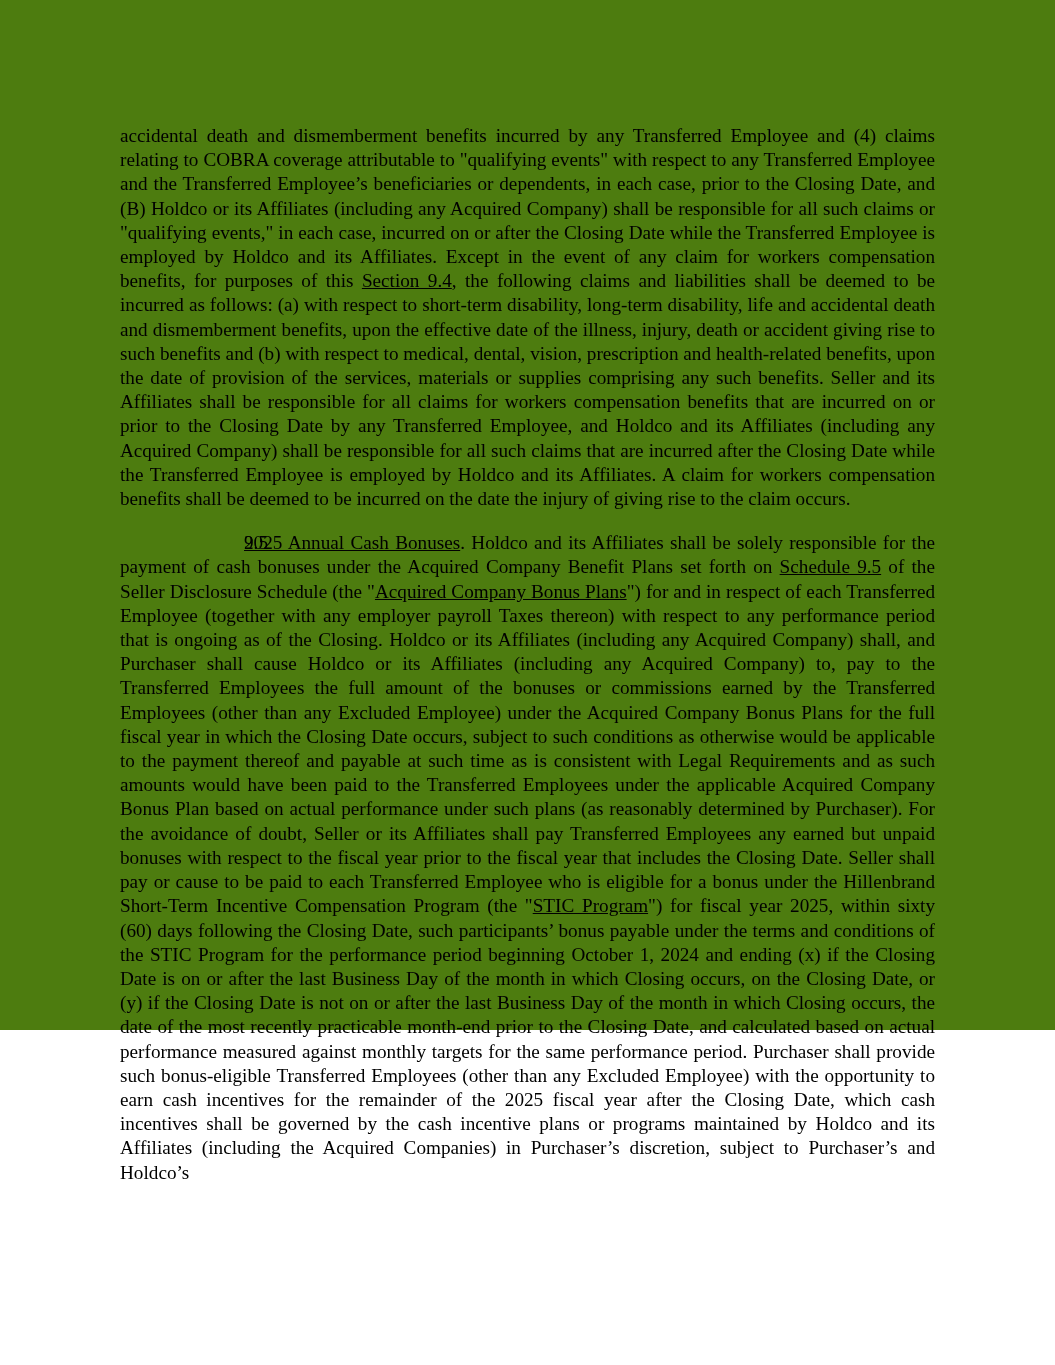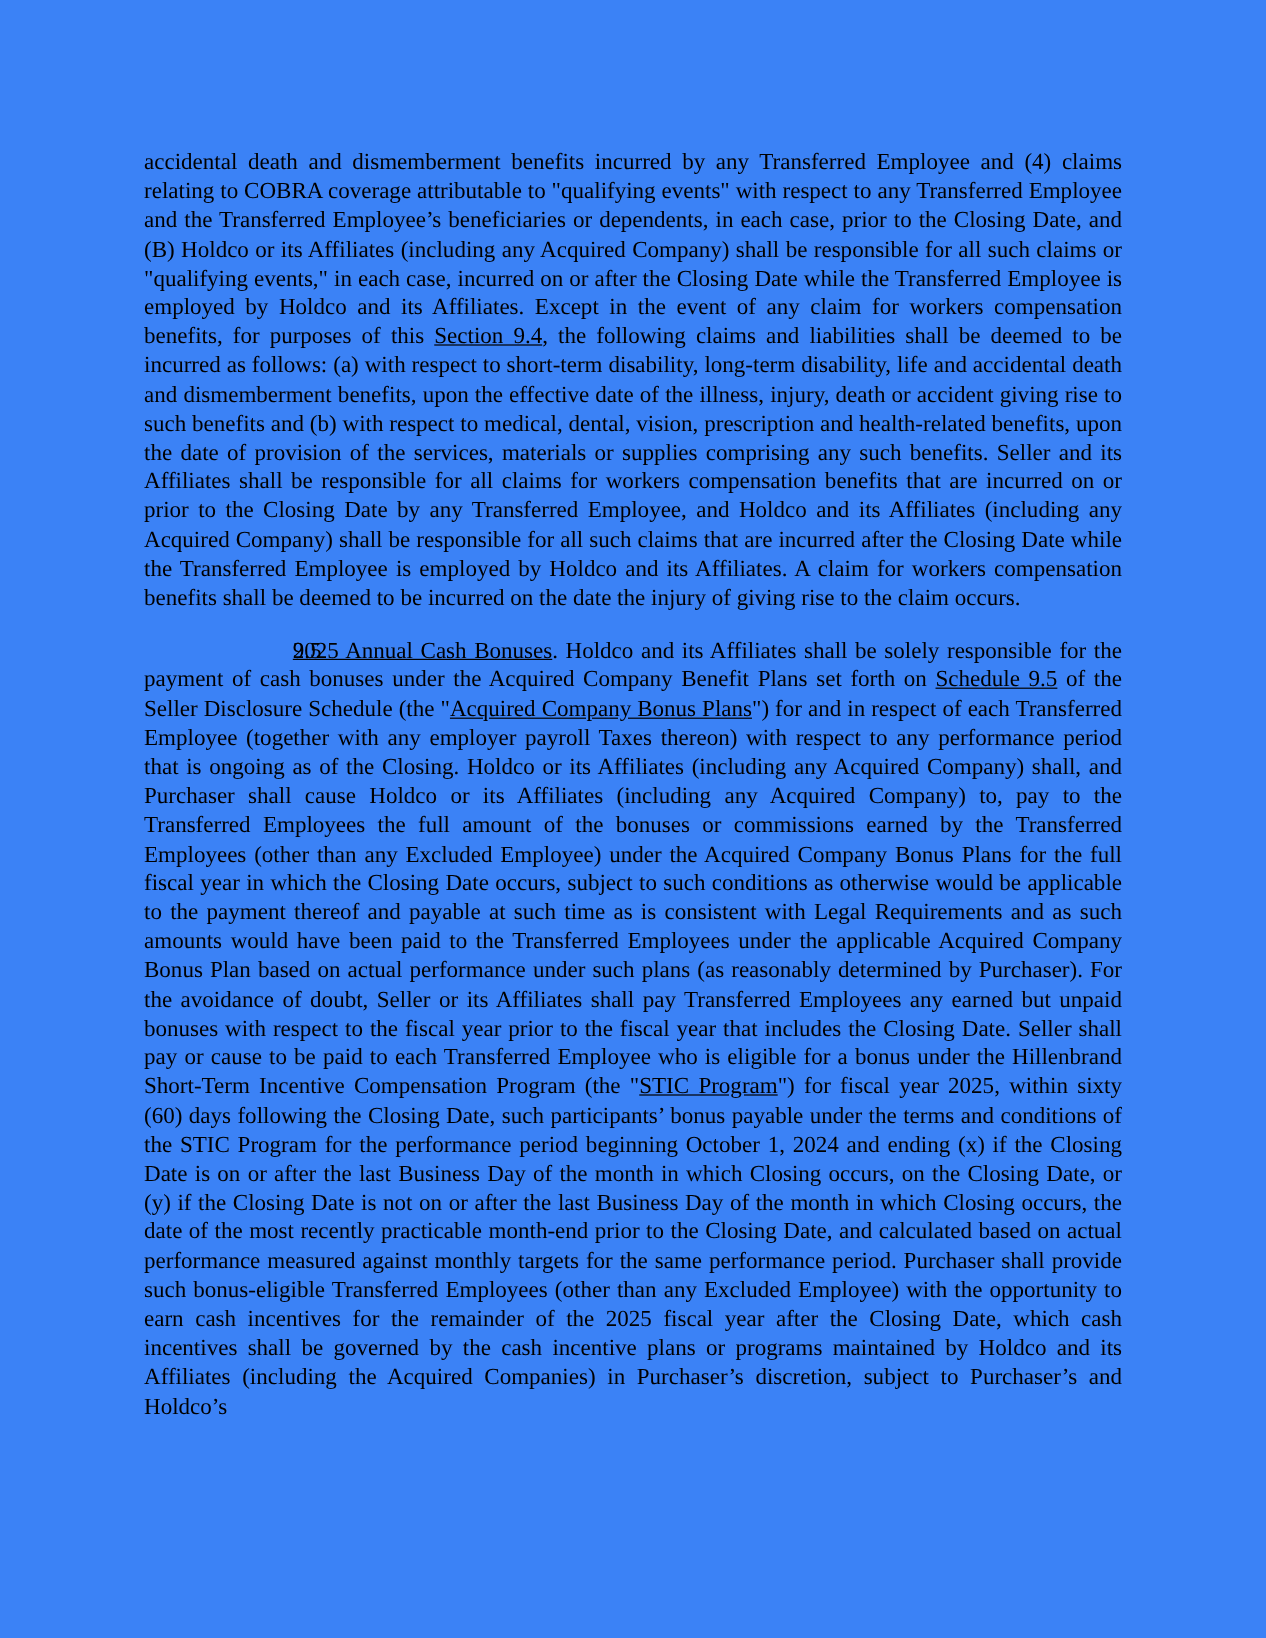--- a/index.html
+++ b/index.html
@@ -9,23 +9,23 @@
   }
   body {
     width: 1055px;
     height: 1365px;
     font-family: "Liberation Serif", "DejaVu Serif", serif;
     color: #000000;
   }
   .page {
     box-sizing: border-box;
     width: 1055px;
-    height: 1365px;
+    height: 1030px;
     padding: 124px 120px 40px 120px;
-    background: #3b82f6;
+    background: #4d7c0f;
   }
   .para {
     font-size: 19.2px;
     line-height: 24.2px;
     text-align: justify;
     text-justify: inter-word;
     margin: 0 0 20px 0;
     hyphens: none;
   }
   .para:last-child {

